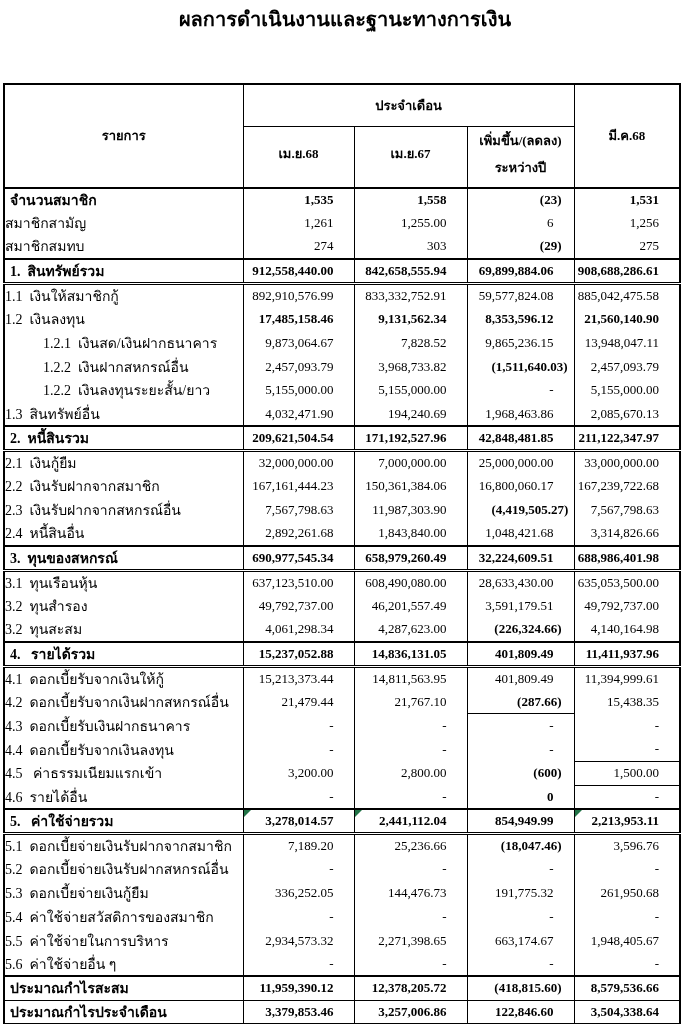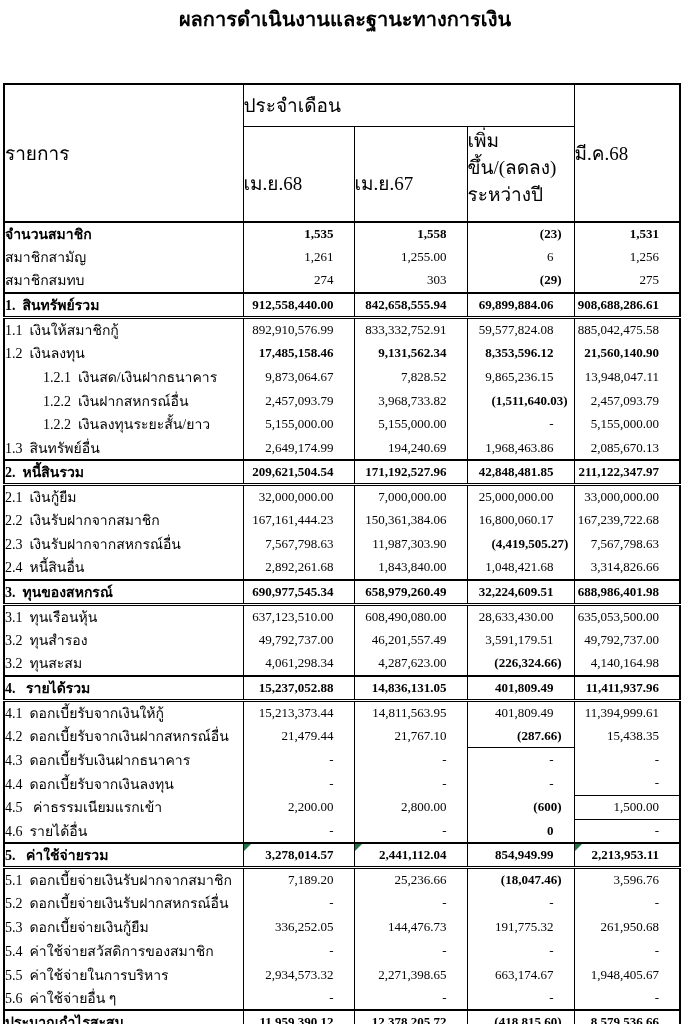--- a/index.html
+++ b/index.html
@@ -16,37 +16,37 @@
   .subtitle { top:44px; }
 
   table.report {
     position:absolute; top:83px; left:3px; width:676px;
     border-collapse:collapse; table-layout:fixed;
     border:2px solid #000; border-bottom-width:3px;
   }
   th, td { padding:0; margin:0; }
 
   
-  thead th { font-weight:normal; font-size:19px; text-align:left; }
+  thead th { font-weight:bold; font-size:13px; text-align:center; }
   tr.h1 { height:42px; }
   tr.h2 { height:60px; }
   th.c-label { vertical-align:middle; border-right:1px solid #000; border-bottom:2px solid #000; }
   th.h-month { border-bottom:1px solid #000; border-left:1px solid #000; border-right:1px solid #000; vertical-align:middle; }
   th.h-mar { vertical-align:middle; border-left:1px solid #000; border-bottom:2px solid #000; }
   tr.h2 th { border-bottom:2px solid #000; border-left:1px solid #000; vertical-align:bottom; padding-bottom:23px; }
-  tr.h2 th.h-change { padding-bottom:13px; }
+  tr.h2 th.h-change { padding-bottom:6px; }
   .h-change div { line-height:27px; }
 
   
   tbody tr { height:23.8px; }
   tbody td { font-size:13px; vertical-align:middle; }
   td.lbl {
     font-size:14px; text-align:left; white-space:pre; overflow:hidden;
   }
-  td.i0 { }
+  td.i0 { padding-left:5px; }
   td.i1 { }
   td.i2 { padding-left:38px; }
   td.val {
     position:relative; text-align:right; padding-right:20px;
     border-left:1px solid #000; overflow:hidden;
   }
   td.val.neg { padding-right:12px;padding-left:24px; }
   td.em { font-weight:bold; }
 
   tr.bold td { font-weight:bold; }
@@ -150,21 +150,21 @@
         </tr>
         <tr class="plain">
           <td class="lbl i2">1.2.2  เงินลงทุนระยะสั้น/ยาว</td>
           <td class="val">5,155,000.00</td>
           <td class="val">5,155,000.00</td>
           <td class="val">-</td>
           <td class="val">5,155,000.00</td>
         </tr>
         <tr class="plain">
           <td class="lbl i1">1.3  สินทรัพย์อื่น</td>
-          <td class="val">2,649,174.99</td>
+          <td class="val">4,032,471.90</td>
           <td class="val">194,240.69</td>
           <td class="val">1,968,463.86</td>
           <td class="val">2,085,670.13</td>
         </tr>
         <tr class="section">
           <td class="lbl i0">2.  หนี้สินรวม</td>
           <td class="val">209,621,504.54</td>
           <td class="val">171,192,527.96</td>
           <td class="val">42,848,481.85</td>
           <td class="val">211,122,347.97</td>
@@ -255,21 +255,21 @@
         </tr>
         <tr class="plain">
           <td class="lbl i1">4.4  ดอกเบี้ยรับจากเงินลงทุน</td>
           <td class="val">-</td>
           <td class="val">-</td>
           <td class="val">-</td>
           <td class="val">-</td>
         </tr>
         <tr class="plain">
           <td class="lbl i1">4.5   ค่าธรรมเนียมแรกเข้า</td>
-          <td class="val">2,200.00</td>
+          <td class="val">3,200.00</td>
           <td class="val">2,800.00</td>
           <td class="val em neg">(600)</td>
           <td class="val bt bb">1,500.00</td>
         </tr>
         <tr class="plain">
           <td class="lbl i1">4.6  รายได้อื่น</td>
           <td class="val">-</td>
           <td class="val">-</td>
           <td class="val em">0</td>
           <td class="val">-</td>

